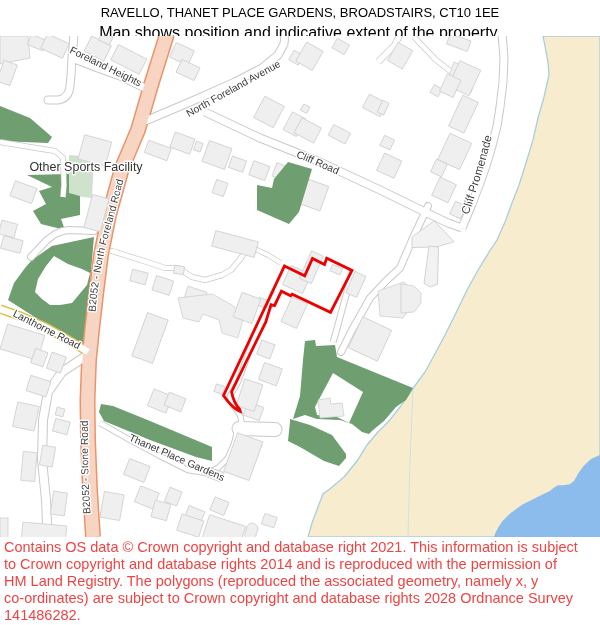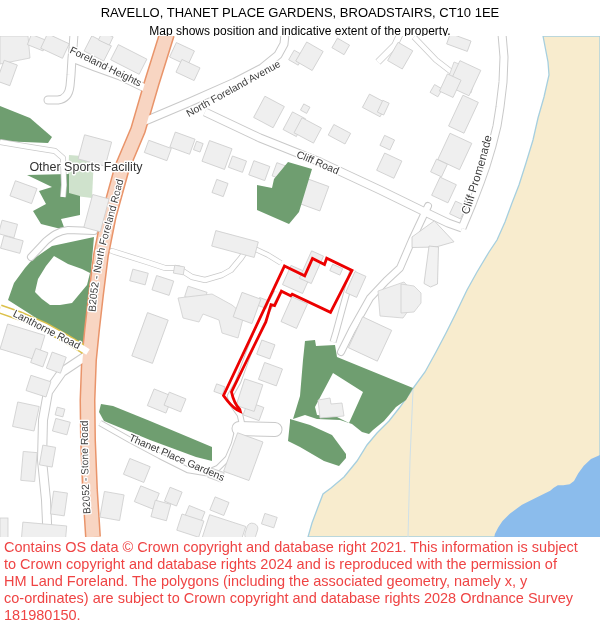--- a/index.html
+++ b/index.html
@@ -1,19 +1,19 @@
 <!DOCTYPE html>
 <html><head>
 <meta charset="utf-8">
 <style>
   html,body{margin:0;padding:0;background:#fff;width:600px;height:625px;overflow:hidden;}
   body{font-family:"Liberation Sans", sans-serif;position:relative;}
   .hdr{position:absolute;left:0;width:600px;text-align:center;color:#000;}
   #h1{top:5px;font-size:13px;}
-  #h2{top:24px;font-size:12px;}
+  #h2{top:24px;font-size:16px;}
   #map{position:absolute;top:36px;left:0;}
   .ftr{position:absolute;left:4px;font-size:14.5px;color:#ef4444;white-space:nowrap;}
 </style>
 </head>
 <body>
 
 <div class="hdr" id="h1">RAVELLO, THANET PLACE GARDENS, BROADSTAIRS, CT10 1EE</div>
 
 <div class="hdr" id="h2">Map shows position and indicative extent of the property.</div>
 
@@ -347,19 +347,19 @@
 <text x="47" y="333" transform="rotate(27 47 329)">Lanthorne Road</text>
 
 <text x="177" y="461" transform="rotate(23.5 177 457)">Thanet Place Gardens</text>
 
 <text x="86" y="171" font-size="12.5" fill="#333333">Other Sports Facility</text>
 </g>
 </svg>
 
 <div class="ftr" style="top:539px">Contains OS data © Crown copyright and database right 2021. This information is subject</div>
 
-<div class="ftr" style="top:556px">to Crown copyright and database rights 2024 and is reproduced with the permission of</div>
-
-<div class="ftr" style="top:573px">HM Land Foreland. The polygons (including the associated geometry, namely x, y</div>
+<div class="ftr" style="top:556px">to Crown copyright and database rights 2014 and is reproduced with the permission of</div>
+
+<div class="ftr" style="top:573px">HM Land Registry. The polygons (reproduced the associated geometry, namely x, y</div>
 
 <div class="ftr" style="top:590px">co-ordinates) are subject to Crown copyright and database rights 2028 Ordnance Survey</div>
 
-<div class="ftr" style="top:607px">181980150.</div>
+<div class="ftr" style="top:607px">141486282.</div>
 
 </body></html>

